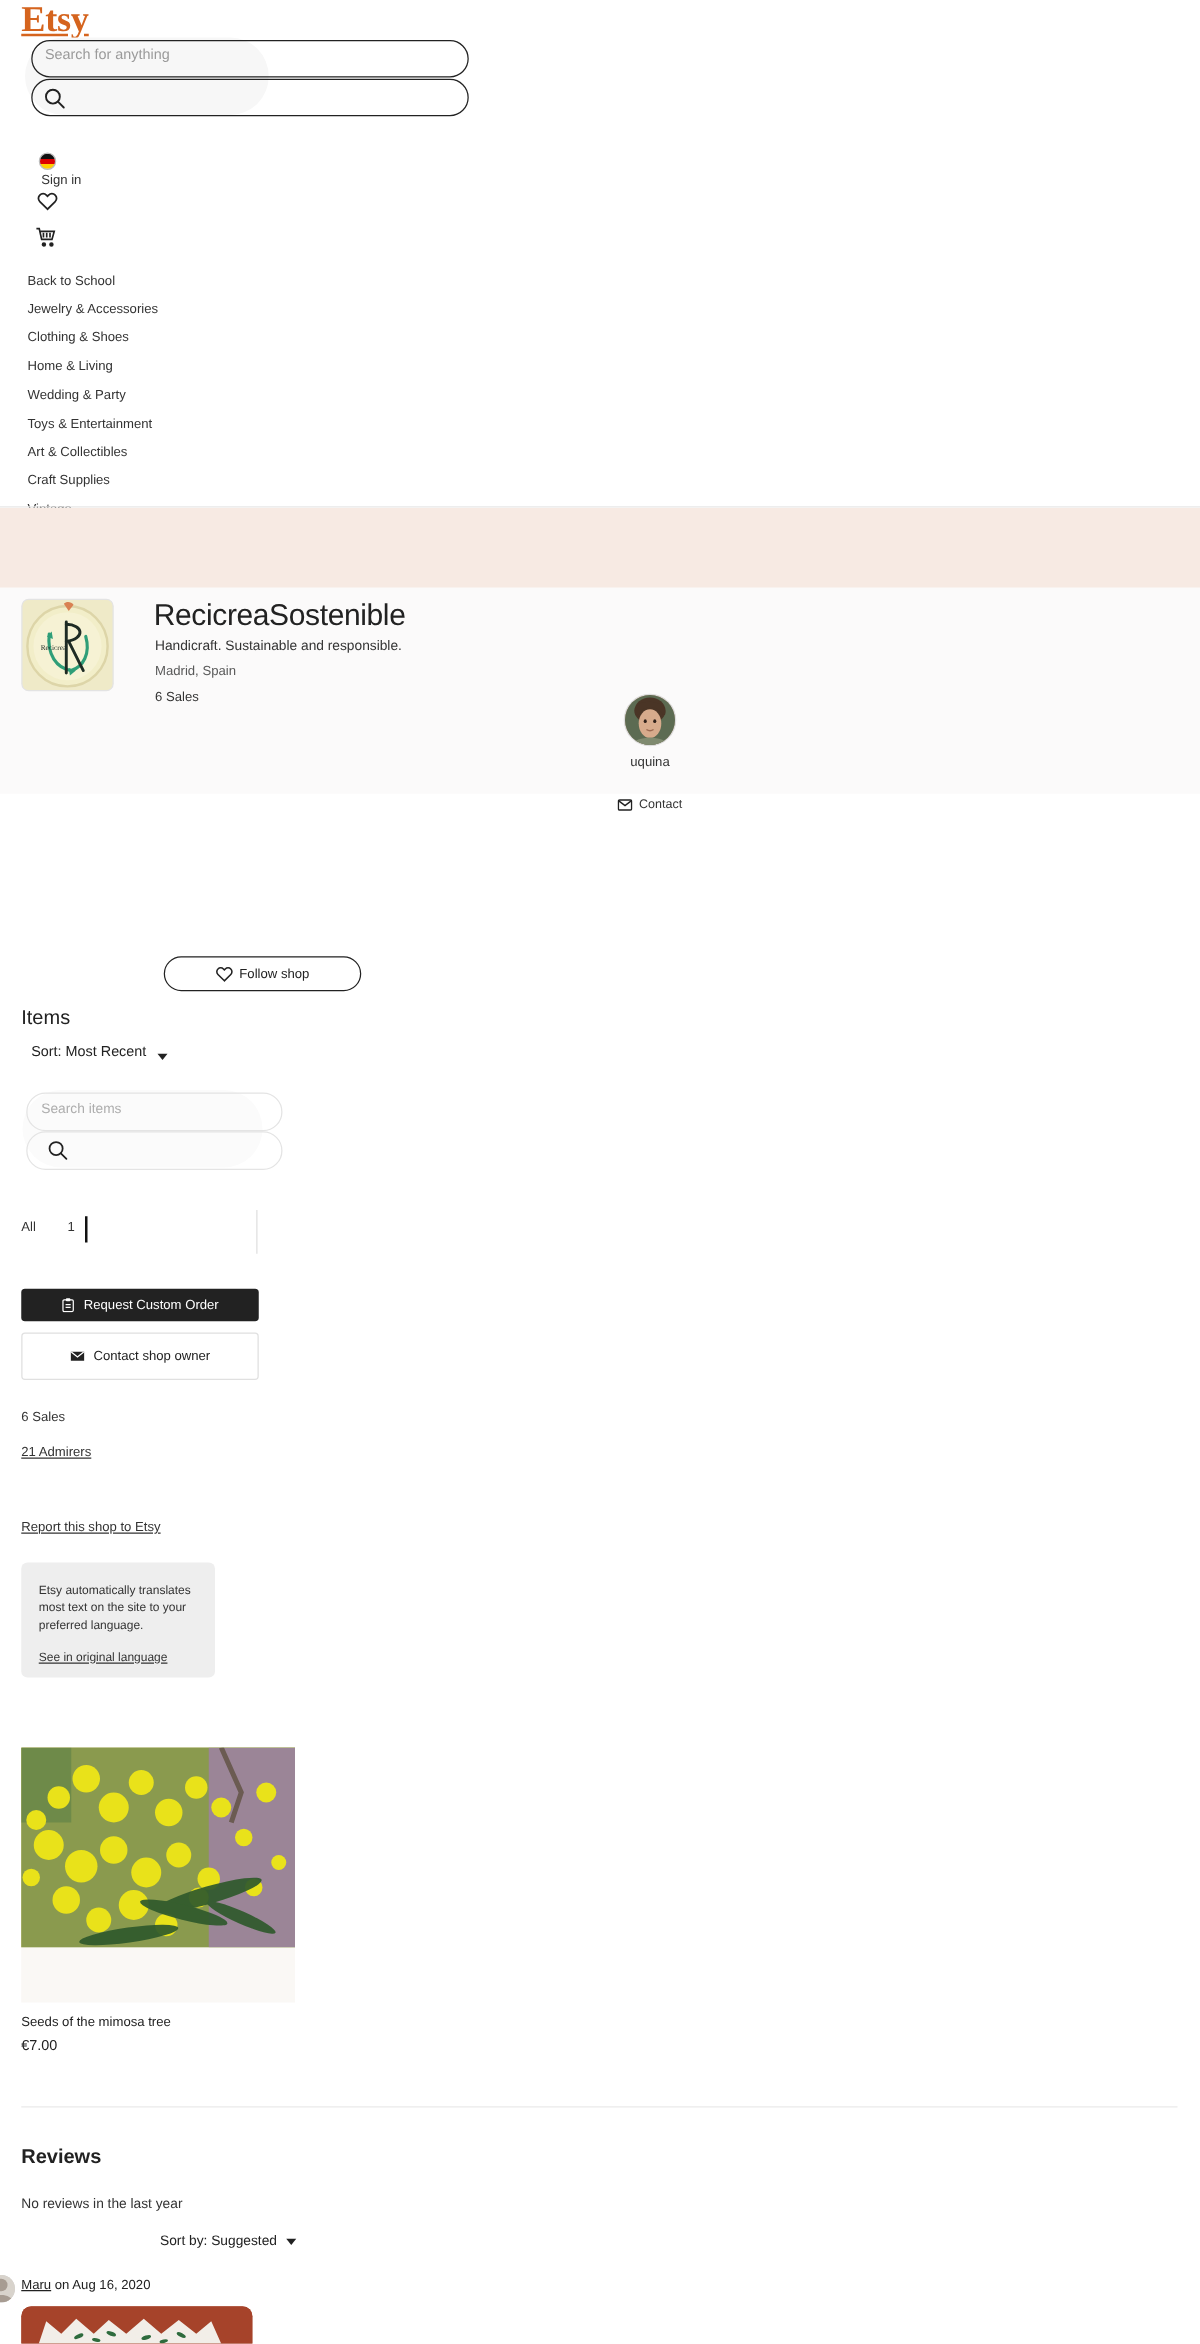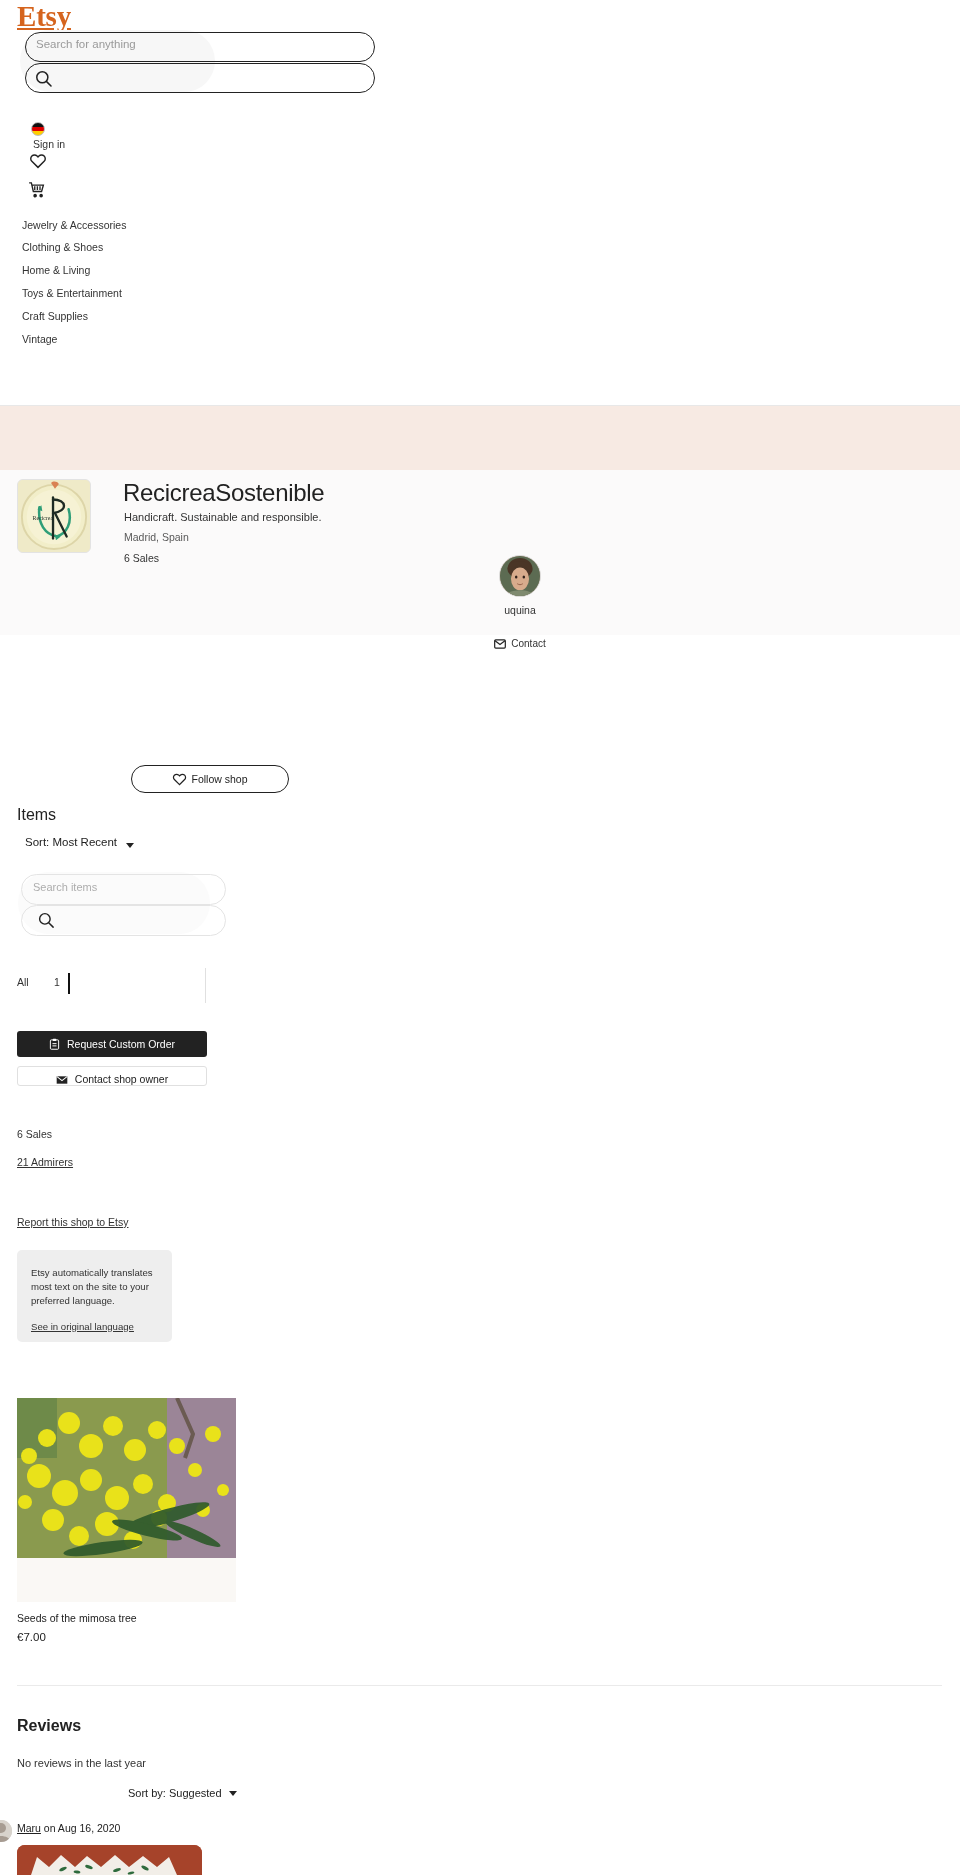--- a/index.html
+++ b/index.html
@@ -320,29 +320,29 @@
     font-size: 10.5px;
     display: flex;
     align-items: center;
     justify-content: center;
     gap: 7px;
     cursor: pointer;
   }
   .btn-secondary {
     position: absolute;
     top: 1066px; left: 17px;
-    width: 190px; height: 20px;
+    width: 190px; height: 38px;
     background: #ffffff;
     color: #222;
     border: 1px solid #e0e0e0;
     border-radius: 3px;
     font-family: "Liberation Sans", sans-serif;
     font-size: 10.5px;
     display: flex;
-    align-items: flex-end;
+    align-items: center;
     justify-content: center;
     gap: 7px;
     cursor: pointer;
   }
 
   .stat-sales {
     position: absolute; top: 1128px; left: 17px;
     font-size: 10.5px; color: #333;
   }
   .stat-admirers {
@@ -500,24 +500,27 @@
         <path d="M1.5 2.5h3l2.6 11.5h11l2.4-8.5H6"></path>
         <circle cx="9.5" cy="19.5" r="1.5" fill="#222"></circle>
         <circle cx="17.5" cy="19.5" r="1.5" fill="#222"></circle>
         <line x1="9" y1="7" x2="9" y2="12"></line>
         <line x1="12.5" y1="7" x2="12.5" y2="12"></line>
         <line x1="16" y1="7" x2="16" y2="12"></line>
       </svg>
     </div>
 
     <nav class="nav-list">
+      <a class="nav-item" href="#">Back to School</a>
       <a class="nav-item" href="#">Jewelry &amp; Accessories</a>
       <a class="nav-item" href="#">Clothing &amp; Shoes</a>
       <a class="nav-item" href="#">Home &amp; Living</a>
+      <a class="nav-item" href="#">Wedding &amp; Party</a>
       <a class="nav-item" href="#">Toys &amp; Entertainment</a>
+      <a class="nav-item" href="#">Art &amp; Collectibles</a>
       <a class="nav-item" href="#">Craft Supplies</a>
       <a class="nav-item" href="#">Vintage</a>
     </nav>
 
     <div class="hdr-rule"></div>
   </div>
 
   <div class="banner">
     <svg viewBox="0 0 960 130" preserveAspectRatio="none">
       <path d="M0,0 L960,0 L960,96 C900,101 860,96 820,100 C770,105 720,112 660,114

